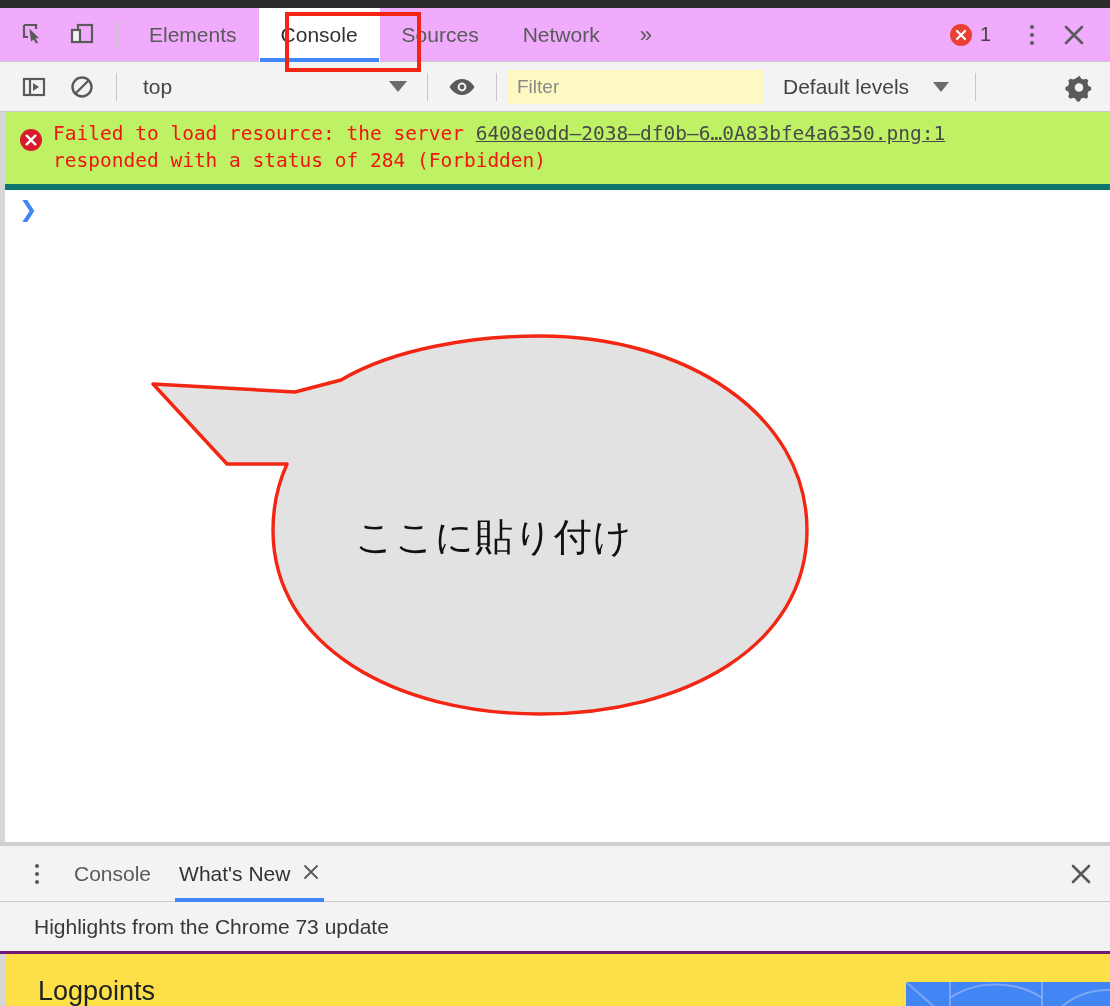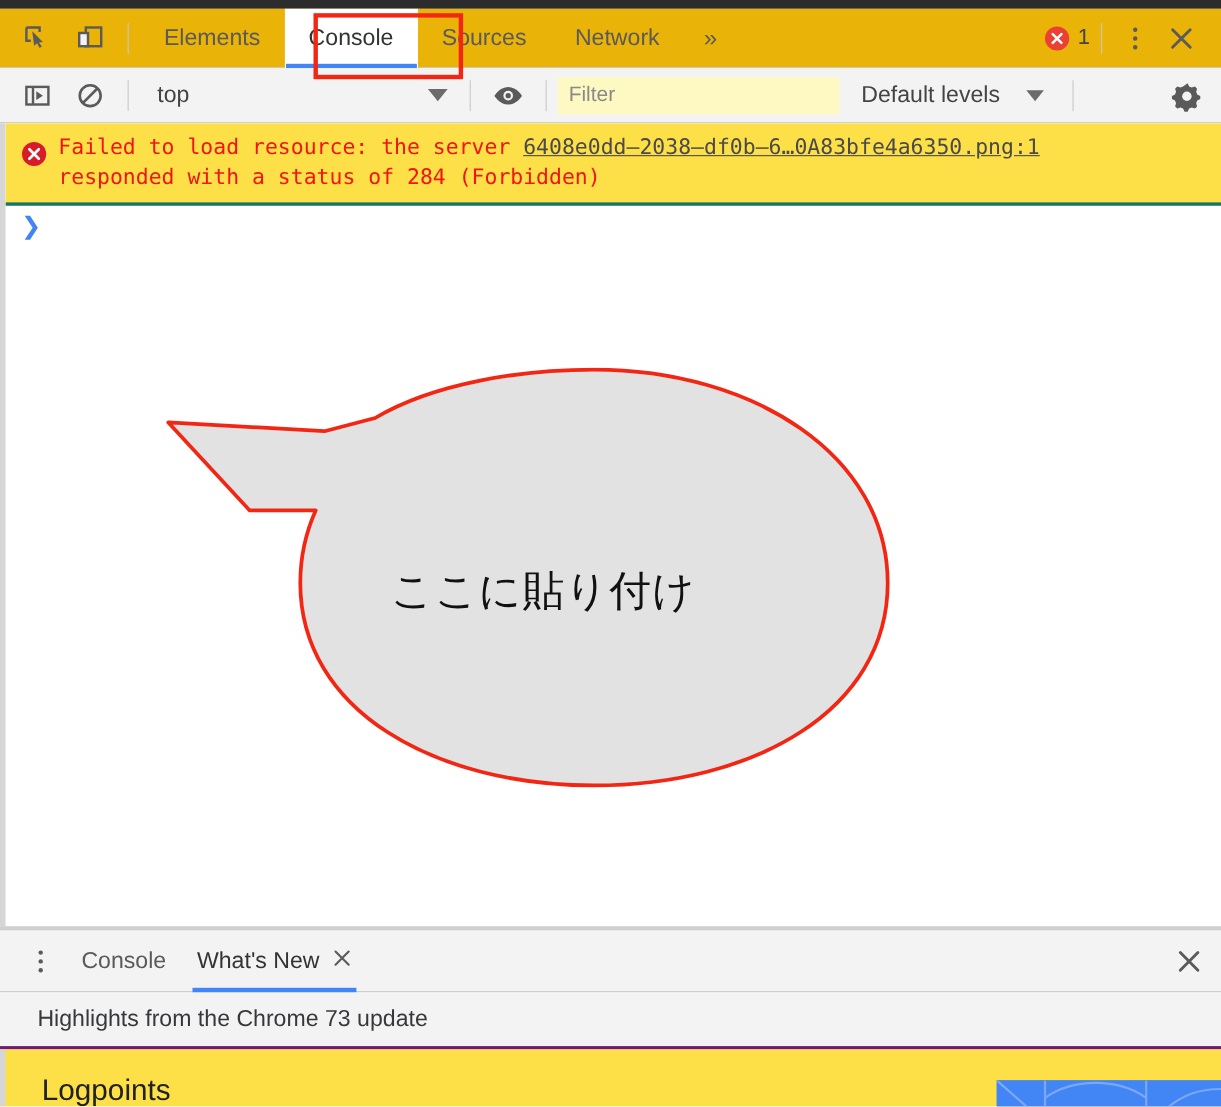--- a/index.html
+++ b/index.html
@@ -27,21 +27,21 @@
     left: 0; top: 0;
     width: 1110px; height: 8px;
     background: #2c2c2c;
   }
 
   
   .tabbar {
     position: absolute;
     left: 0; top: 8px;
     width: 1110px; height: 54px;
-    background: #eab308;
+    background: #f0abfc;
     border-bottom: 1px solid #cacaca;
     display: flex;
     align-items: center;
     box-sizing: border-box;
   }
   .tb-icon {
     width: 48px; height: 52px;
     display: flex; align-items: center; justify-content: center;
     color: #5a5a5a;
   }
@@ -203,22 +203,22 @@
     left: 0; top: 112px;
     width: 1110px;
     height: 730px;
     background: #ffffff;
     border-left: 5px solid #d6d6d6;
     box-sizing: border-box;
     overflow: hidden;
   }
   .error-row {
     position: relative;
-    background: #fde047;
-    border-bottom: 3px solid #0f766e;
+    background: #bef264;
+    border-bottom: 6px solid #0f766e;
     padding: 8px 12px 10px 12px;
     box-sizing: border-box;
     min-height: 62px;
   }
   .error-icon {
     position: absolute;
     left: 14px; top: 16px;
     width: 24px; height: 24px;
   }
   .error-text {

